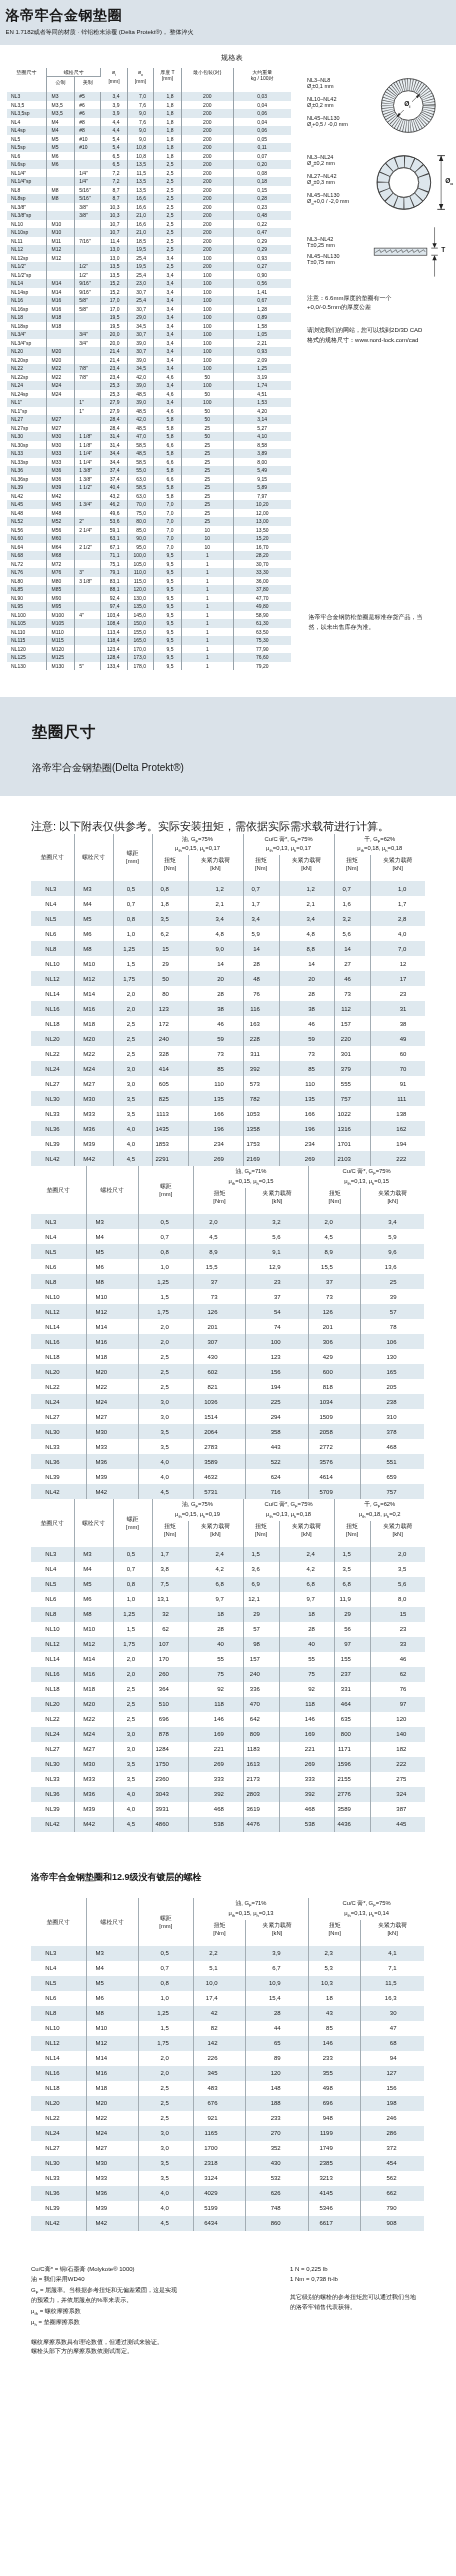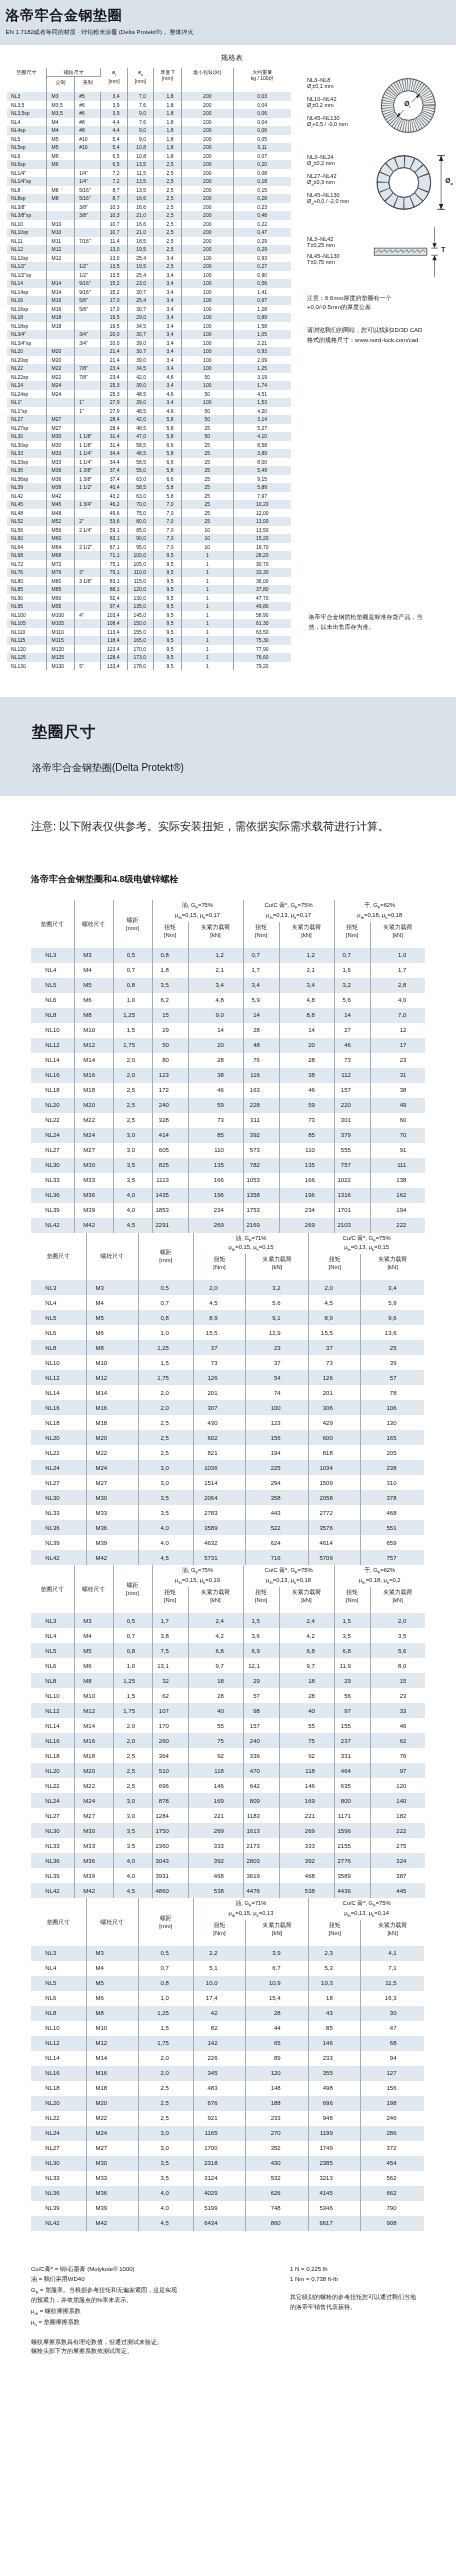--- a/index.html
+++ b/index.html
@@ -889,21 +889,20 @@
   </section>
 
   <section class="band2">
     <div class="bt">垫圈尺寸</div>
     <div class="bs">洛帝牢合金钢垫圈(Delta Protekt®)</div>
   </section>
 
   <p class="notice">注意: 以下附表仅供参考。实际安装扭矩，需依据实际需求载荷进行计算。</p>
 
   <section class="tsec">
-    <h3 class="ttitle">洛帝牢合金钢垫圈和4.8级电镀锌螺栓</h3>
     <table class="tt t3">
       <colgroup>
         <col style="width:43px">
           <col style="width:39px">
           <col style="width:39px">
         <col style="width:36px">
           <col style="width:55px">
           <col style="width:36px">
           <col style="width:55px">
           <col style="width:36px">
@@ -1582,20 +1581,21 @@
             <td>4476</td>
             <td>538</td>
             <td>4436</td>
             <td>445</td>
           </tr>
         </tbody>
     </table>
   </section>
 
   <section class="tsec">
+    <h3 class="ttitle">洛帝牢合金钢垫圈和12.9级没有镀层的螺栓</h3>
     <table class="tt t2">
       <colgroup>
         <col style="width:55px">
           <col style="width:52px">
           <col style="width:55px">
         <col style="width:52px">
           <col style="width:63px">
           <col style="width:52px">
           <col style="width:63px">
       </colgroup>

